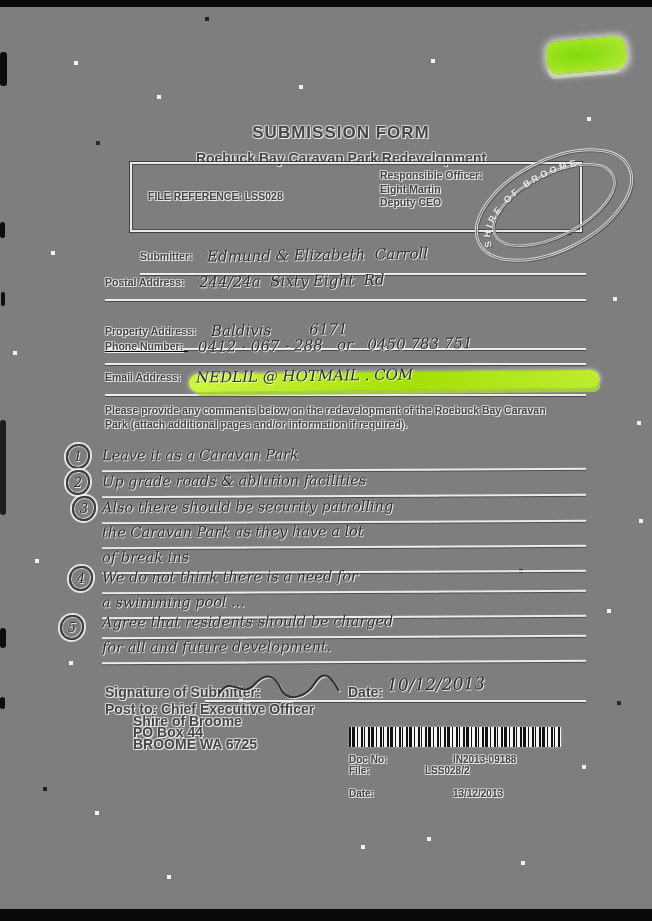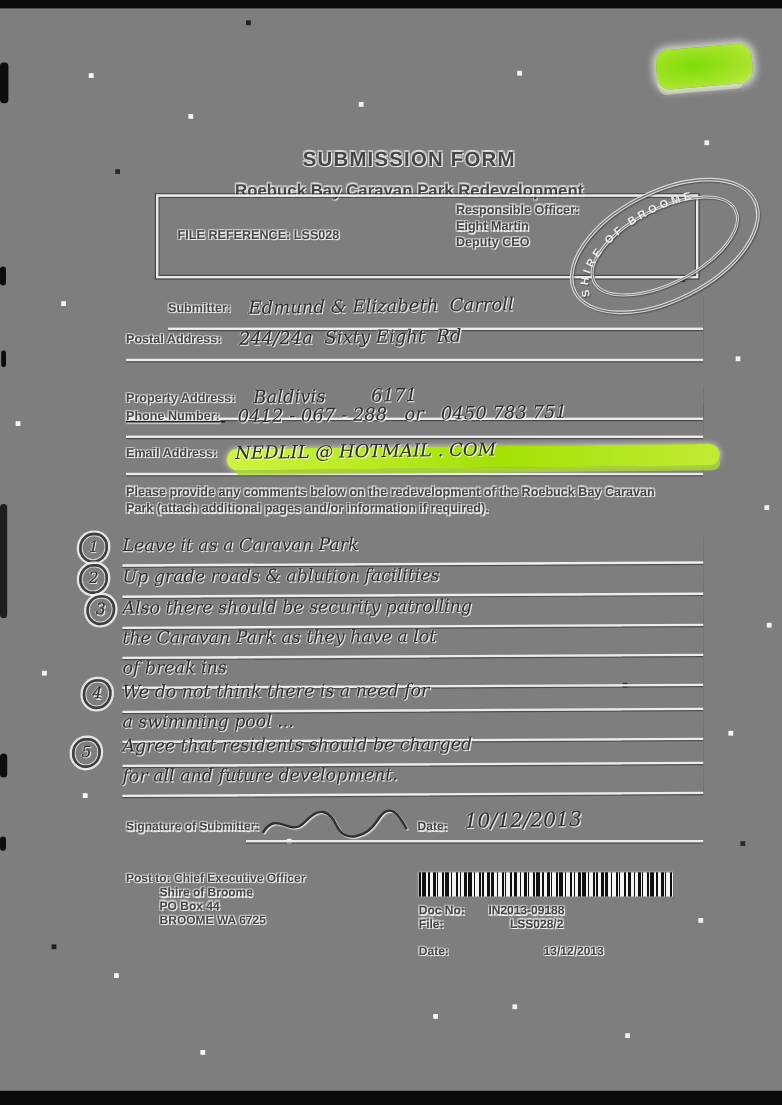--- a/index.html
+++ b/index.html
@@ -55,40 +55,40 @@
   .instr{position:absolute;left:105px;top:404px;width:458px;font-size:10.5px;line-height:13.5px;}
   
   .comment{position:absolute;left:102px;right:66px;}
   .circ{position:absolute;left:-36px;top:-2px;width:20px;height:21px;text-align:center;
     font-size:13px;line-height:21px;border:2px solid #3e3e3e;border-radius:52% 46% 55% 49%;
     box-shadow:0 0 0 2px rgba(246,246,246,.85),inset 0 0 0 1px rgba(246,246,246,.7);}
   .c-line{height:23px;font-size:14.5px;border-bottom:2px solid #ececec;
     box-shadow:0 1px 0 rgba(30,30,30,.5);transform:rotate(-0.3deg);}
   
   .sig-row{position:absolute;left:105px;right:66px;top:678px;height:24px;}
-  .sig-row .lbl{font-size:10px;position:absolute;left:0;top:6px;}
+  .sig-row .lbl{font-size:14px;position:absolute;left:0;top:6px;}
   .scribble{position:absolute;left:112px;top:-6px;filter:drop-shadow(1px 1px 0 rgba(248,248,248,.8));}
   .sig-row .date-l{left:243px;}
   .date-v{position:absolute;left:282px;top:-4px;font-size:17px;transform:rotate(-1deg);}
   .sig-line{position:absolute;left:100px;right:0;bottom:0;border-bottom:2px solid #ececec;
     box-shadow:0 1px 0 rgba(30,30,30,.55);}
   
-  .post-to{position:absolute;left:105px;top:704px;font-size:10px;line-height:11.5px;margin-top:23px;}
+  .post-to{position:absolute;left:105px;top:704px;font-size:14px;line-height:11.5px;}
   .post-to .ind{margin-left:28px;}
   
   .barcode{position:absolute;left:349px;top:727px;width:212px;height:20px;
     background:repeating-linear-gradient(90deg,
       #101010 0 2px,#f4f4f4 2px 3px,#101010 3px 6px,#f4f4f4 6px 8px,
       #101010 8px 9px,#f4f4f4 9px 12px,#101010 12px 14px,#f4f4f4 14px 15px,
       #101010 15px 16px,#f4f4f4 16px 19px);
     box-shadow:0 0 2px rgba(255,255,255,.5);}
   .recv{position:absolute;left:349px;top:754px;width:212px;font-size:10px;line-height:11px;}
   .recv .row{display:flex;}
   .recv .rl{width:58px;}
-  .recv .v-doc{}
+  .recv .v-doc{margin-left:46px;}
   .recv .v-file{margin-left:18px;}
   .recv .v-date{margin-left:46px;text-align:center;}
   .recv .gap{margin-top:12px;}
 </style>
 </head>
 <body>
 
 <div class="page">
 
   <div class="edge top"></div>

